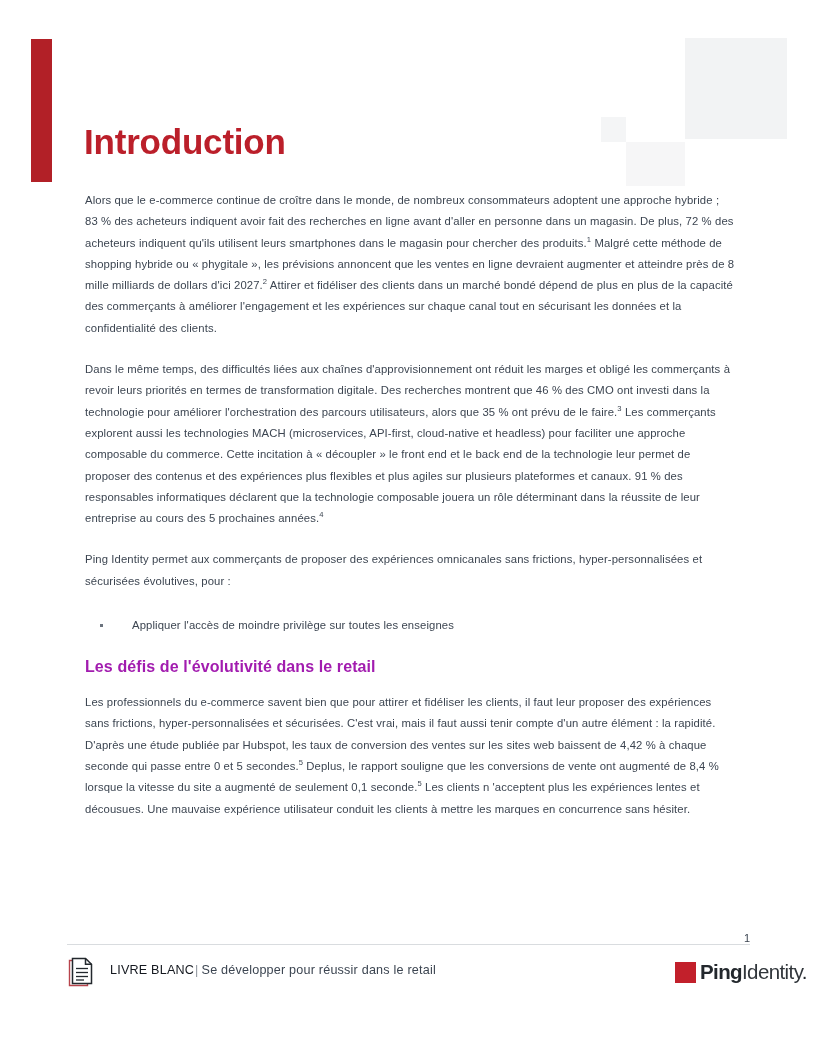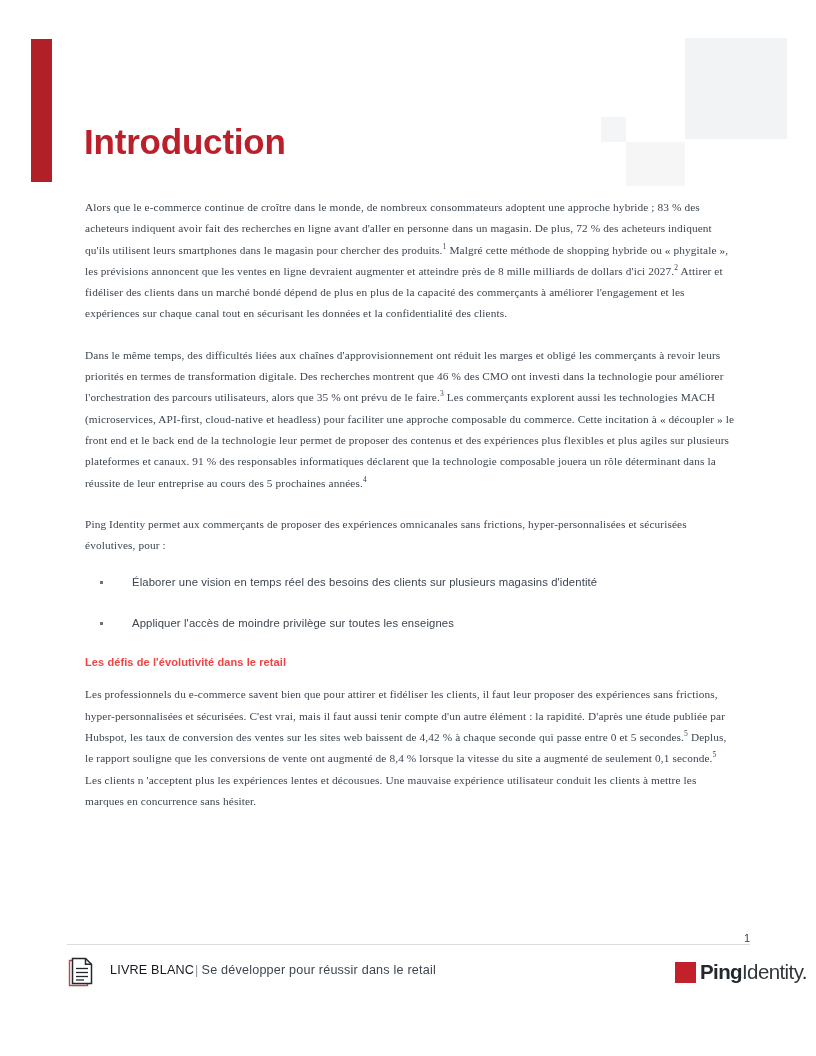--- a/index.html
+++ b/index.html
@@ -72,26 +72,25 @@
 
   
   .content {
     position: absolute;
     left: 85px;
     top: 182px;
     width: 650px;
   }
 
   p.body-text {
-    margin: 15px 0 20px 0;
+    margin: 8px 0 20px 0;
     font-size: 11.3px;
     line-height: 21.3px;
     color: #3c4551;
     letter-spacing: 0.01em;
-    font-family: Liberation Serif, serif;
   }
   p.body-text.tight {
     margin-bottom: 18px;
   }
   sup {
     font-size: 7.6px;
     vertical-align: super;
     line-height: 0;
   }
 
@@ -115,23 +114,23 @@
     left: 15px;
     top: 7px;
     width: 2.6px;
     height: 2.6px;
     background: #6b737e;
   }
 
   
   .section-heading {
     margin: 18px 0 16px 0;
-    font-size: 11px;
+    font-size: 16px;
     font-weight: bold;
-    color: #ef4444;
+    color: #a21caf;
     letter-spacing: 0.1px;
   }
 
   
   .footer-rule {
     position: absolute;
     left: 67px;
     top: 944px;
     width: 683px;
     height: 1px;
@@ -228,21 +227,21 @@
 
   <div class="content">
 
     <p class="body-text"><span>Alors que le e-commerce continue de croître dans le monde, de nombreux consommateurs adoptent une approche hybride ; 83 % des acheteurs indiquent avoir fait des recherches en ligne avant d'aller en personne dans un magasin. De plus, 72 % des acheteurs indiquent qu'ils utilisent leurs smartphones dans le magasin pour chercher des produits.</span><sup>1</sup> <span>Malgré cette méthode de shopping hybride ou « phygitale », les prévisions annoncent que les ventes en ligne devraient augmenter et atteindre près de 8 mille milliards de dollars d'ici 2027.</span><sup>2</sup> <span>Attirer et fidéliser des clients dans un marché bondé dépend de plus en plus de la capacité des commerçants à améliorer l'engagement et les expériences sur chaque canal tout en sécurisant les données et la confidentialité des clients.</span></p>
 
     <p class="body-text"><span>Dans le même temps, des difficultés liées aux chaînes d'approvisionnement ont réduit les marges et obligé les commerçants à revoir leurs priorités en termes de transformation digitale. Des recherches montrent que 46 % des CMO ont investi dans la technologie pour améliorer l'orchestration des parcours utilisateurs, alors que 35 % ont prévu de le faire.</span><sup>3</sup> <span>Les commerçants explorent aussi les technologies MACH (microservices, API-first, cloud-native et headless) pour faciliter une approche composable du commerce. Cette incitation à « découpler » le front end et le back end de la technologie leur permet de proposer des contenus et des expériences plus flexibles et plus agiles sur plusieurs plateformes et canaux. 91 % des responsables informatiques déclarent que la technologie composable jouera un rôle déterminant dans la réussite de leur entreprise au cours des 5 prochaines années.</span><sup>4</sup></p>
 
     <p class="body-text tight">Ping Identity permet aux commerçants de proposer des expériences omnicanales sans frictions, hyper-personnalisées et sécurisées évolutives, pour :</p>
 
     <ul class="bullets">
-      <li><span class="dot"></span><span>Élaborer une vision en temps réel des besoins des clients sur plusieurs magasins d'identité</span></li>
+      <li><span class="dot"></span></li>
       <li><span class="dot"></span><span>Appliquer l'accès de moindre privilège sur toutes les enseignes</span></li>
     </ul>
 
     <h2 class="section-heading">Les défis de l'évolutivité dans le retail</h2>
 
     <p class="body-text"><span>Les professionnels du e-commerce savent bien que pour attirer et fidéliser les clients, il faut leur proposer des expériences sans frictions, hyper-personnalisées et sécurisées. C'est vrai, mais il faut aussi tenir compte d'un autre élément : la rapidité. D'après une étude publiée par Hubspot, les taux de conversion des ventes sur les sites web baissent de 4,42 % à chaque seconde qui passe entre 0 et 5 secondes.</span><sup>5</sup> <span>Deplus, le rapport souligne que les conversions de vente ont augmenté de 8,4 % lorsque la vitesse du site a augmenté de seulement 0,1 seconde.</span><sup>5</sup> <span>Les clients n 'acceptent plus les expériences lentes et décousues. Une mauvaise expérience utilisateur conduit les clients à mettre les marques en concurrence sans hésiter.</span></p>
 
   </div>
 
   <div class="page-number">1</div>

